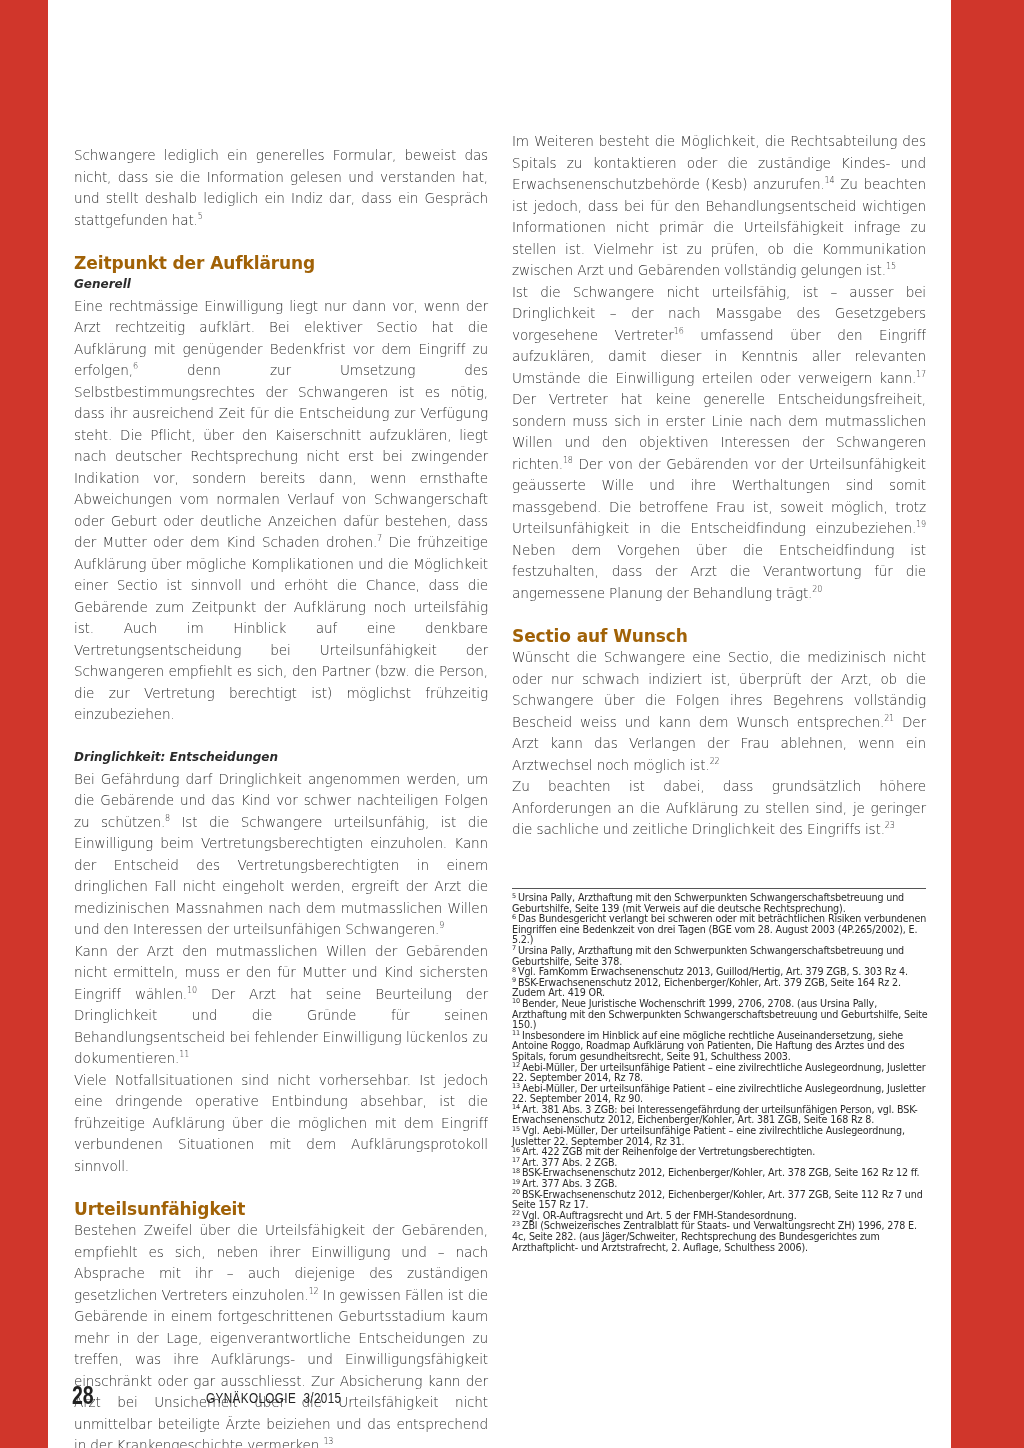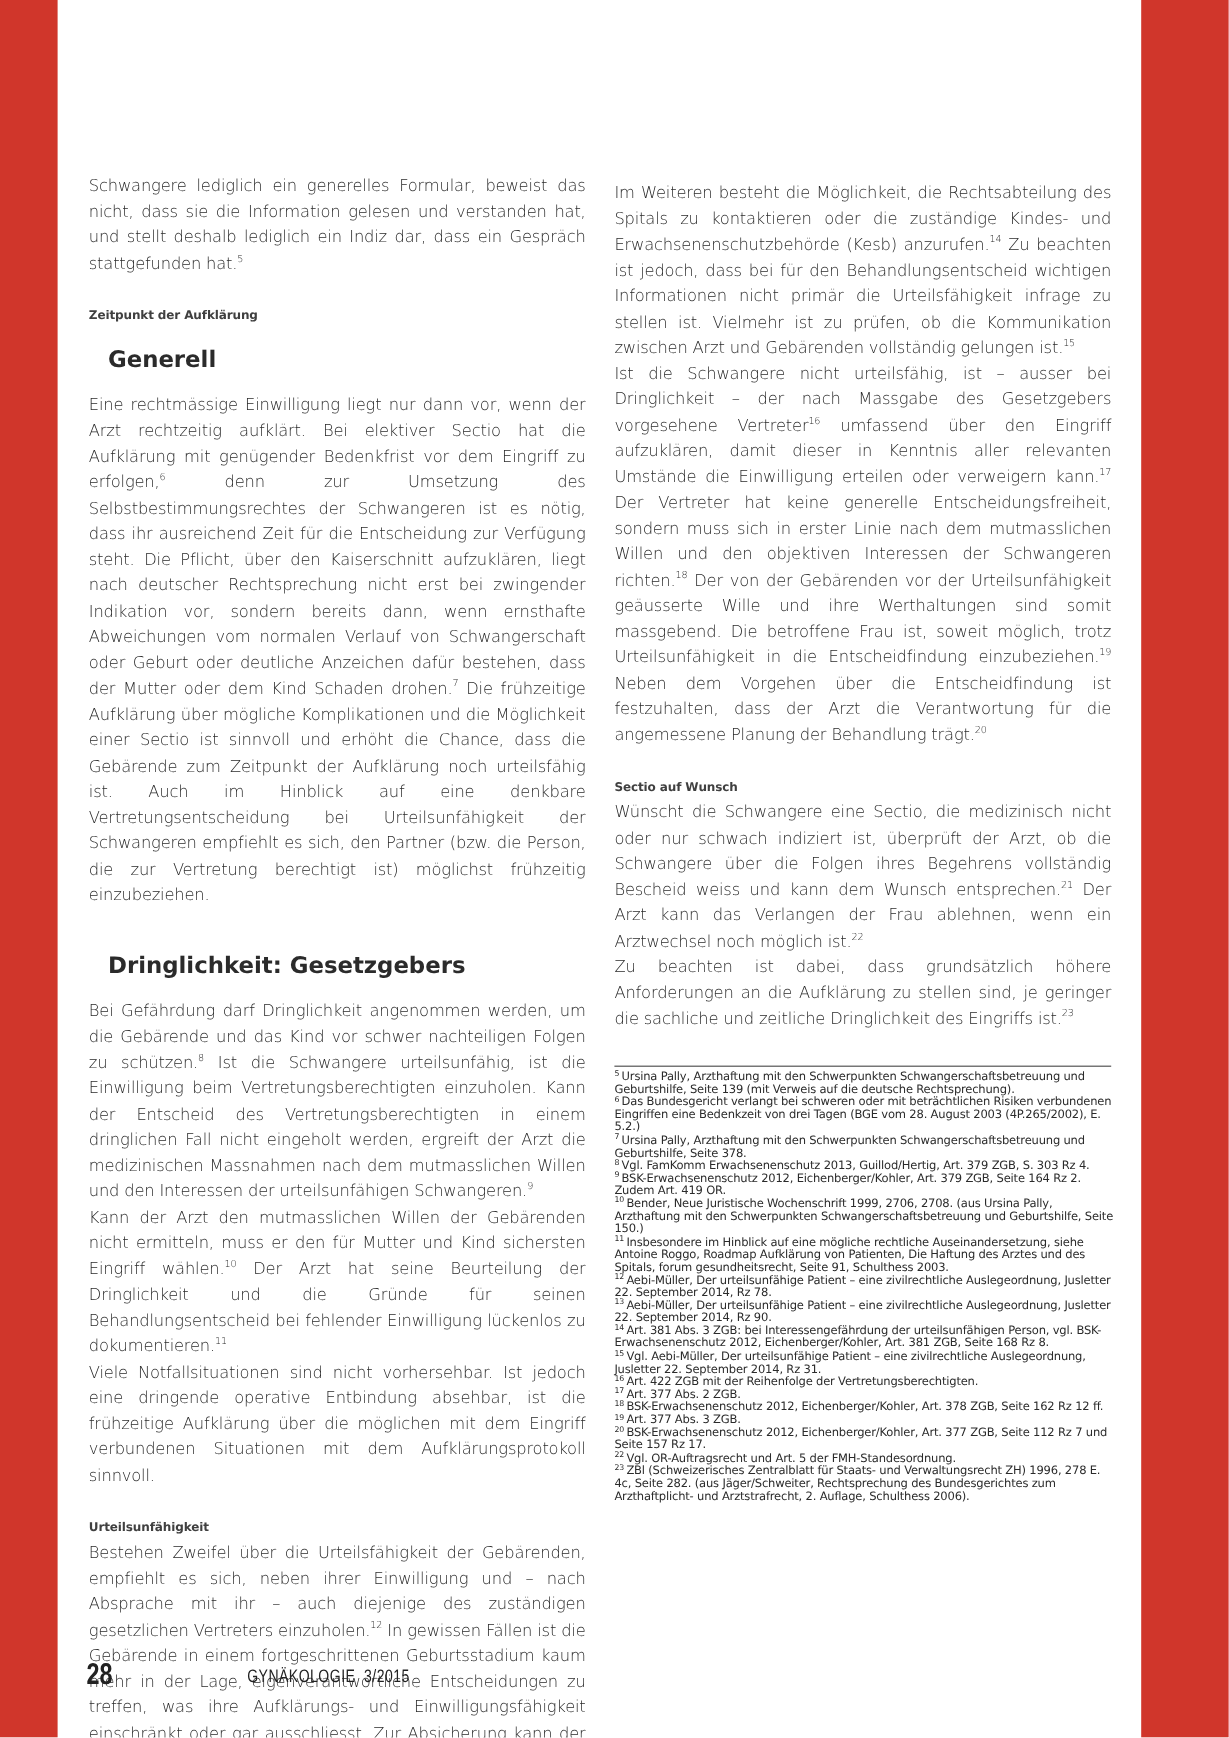--- a/index.html
+++ b/index.html
@@ -6,32 +6,32 @@
   body {
     width: 1024px; height: 1448px; position: relative; overflow: hidden;
     background: #ffffff; color: #2b2b2b;
     font-family: "DejaVu Sans", "Liberation Sans", sans-serif;
   }
   .bar-left { position: absolute; left: 0; top: 0; width: 48px; height: 1448px; background: #d0362b; }
   .bar-right { position: absolute; left: 951px; top: 0; width: 73px; height: 1448px; background: #d0362b; }
 
   .col { position: absolute; width: 414px; }
   .col-left { left: 74px; top: 145px; }
-  .col-right { left: 512px; top: 131px; margin-top: 20px; }
+  .col-right { left: 512px; top: 131px; }
 
   .p {
     font-size: 13.6px; line-height: 21.5px; text-align: justify;
     margin: 0; letter-spacing: -0.15px; font-weight: 300;
   }
   .p sup { font-size: 8px; line-height: 0; vertical-align: 6px; }
   .h-red {
-    color: #404040; font-weight: bold; font-size: 10px; line-height: 21.5px;
+    color: #a16207; font-weight: bold; font-size: 17px; line-height: 21.5px;
     margin: 0; letter-spacing: -0.1px;
   }
-  .h-italic { font-size: 19px; line-height: 21.5px; margin: 16px; }
+  .h-italic { font-style: italic; font-size: 12px; line-height: 21.5px; margin: 0; }
   .gap { height: 21.5px; }
 
   .fn-rule { position: absolute; left: 512px; top: 888px; width: 414px; height: 0; border-top: 1.3px solid #555; }
   .footnotes { position: absolute; left: 512px; top: 893px; width: 416px; }
   .fn { font-size: 9.6px; line-height: 10.6px; margin: 0; color: #2b2b2b; letter-spacing: -0.15px; }
   .fn sup { font-size: 6.5px; line-height: 0; vertical-align: 3.5px; margin-right: 2px; }
 
   .footer-page {
     position: absolute; left: 72px; top: 1381px;
     font-family: "Liberation Sans", sans-serif; font-weight: bold;
@@ -49,21 +49,21 @@
 <div class="bar-left"></div>
 <div class="bar-right"></div>
 
 <div class="col col-left">
   <p class="p"><span>Schwangere lediglich ein generelles Formular, beweist das nicht, dass sie die Information gelesen und verstanden hat, und stellt deshalb lediglich ein Indiz dar, dass ein Gespräch stattgefunden hat.</span><sup>5</sup></p>
   <div class="gap"></div>
   <h2 class="h-red">Zeitpunkt der Aufklärung</h2>
   <h3 class="h-italic">Generell</h3>
   <p class="p"><span>Eine rechtmässige Einwilligung liegt nur dann vor, wenn der Arzt rechtzeitig aufklärt. Bei elektiver Sectio hat die Aufklärung mit genügender Bedenkfrist vor dem Eingriff zu erfolgen,</span><sup>6</sup><span> denn zur Umsetzung des Selbstbestimmungsrechtes der Schwangeren ist es nötig, dass ihr ausreichend Zeit für die Entscheidung zur Verfügung steht. Die Pflicht, über den Kaiserschnitt aufzuklären, liegt nach deutscher Rechtsprechung nicht erst bei zwingender Indikation vor, sondern bereits dann, wenn ernsthafte Abweichungen vom normalen Verlauf von Schwangerschaft oder Geburt oder deutliche Anzeichen dafür bestehen, dass der Mutter oder dem Kind Schaden drohen.</span><sup>7</sup><span> Die frühzeitige Aufklärung über mögliche Komplikationen und die Möglichkeit einer Sectio ist sinnvoll und erhöht die Chance, dass die Gebärende zum Zeitpunkt der Aufklärung noch urteilsfähig ist. Auch im Hinblick auf eine denkbare Vertretungsentscheidung bei Urteilsunfähigkeit der Schwangeren empfiehlt es sich, den Partner (bzw. die Person, die zur Vertretung berechtigt ist) möglichst frühzeitig einzubeziehen.</span></p>
   <div class="gap"></div>
-  <h3 class="h-italic">Dringlichkeit: Gesetzgebers</h3>
+  <h3 class="h-italic">Dringlichkeit: Entscheidungen</h3>
   <p class="p"><span>Bei Gefährdung darf Dringlichkeit angenommen werden, um die Gebärende und das Kind vor schwer nachteiligen Folgen zu schützen.</span><sup>8</sup><span> Ist die Schwangere urteilsunfähig, ist die Einwilligung beim Vertretungsberechtigten einzuholen. Kann der Entscheid des Vertretungsberechtigten in einem dringlichen Fall nicht eingeholt werden, ergreift der Arzt die medizinischen Massnahmen nach dem mutmasslichen Willen und den Interessen der urteilsunfähigen Schwangeren.</span><sup>9</sup></p>
   <p class="p"><span>Kann der Arzt den mutmasslichen Willen der Gebärenden nicht ermitteln, muss er den für Mutter und Kind sichersten Eingriff wählen.</span><sup>10</sup><span> Der Arzt hat seine Beurteilung der Dringlichkeit und die Gründe für seinen Behandlungsentscheid bei fehlender Einwilligung lückenlos zu dokumentieren.</span><sup>11</sup></p>
   <p class="p">Viele Notfallsituationen sind nicht vorhersehbar. Ist jedoch eine dringende operative Entbindung absehbar, ist die frühzeitige Aufklärung über die möglichen mit dem Eingriff verbundenen Situationen mit dem Aufklärungsprotokoll sinnvoll.</p>
   <div class="gap"></div>
   <h2 class="h-red">Urteilsunfähigkeit</h2>
   <p class="p"><span>Bestehen Zweifel über die Urteilsfähigkeit der Gebärenden, empfiehlt es sich, neben ihrer Einwilligung und – nach Absprache mit ihr – auch diejenige des zuständigen gesetzlichen Vertreters einzuholen.</span><sup>12</sup><span> In gewissen Fällen ist die Gebärende in einem fortgeschrittenen Geburtsstadium kaum mehr in der Lage, eigenverantwortliche Entscheidungen zu treffen, was ihre Aufklärungs- und Einwilligungsfähigkeit einschränkt oder gar ausschliesst. Zur Absicherung kann der Arzt bei Unsicherheit über die Urteilsfähigkeit nicht unmittelbar beteiligte Ärzte beiziehen und das entsprechend in der Krankengeschichte vermerken.</span><sup>13</sup></p>
 </div>
 
 <div class="col col-right">
   <p class="p"><span>Im Weiteren besteht die Möglichkeit, die Rechtsabteilung des Spitals zu kontaktieren oder die zuständige Kindes- und Erwachsenenschutzbehörde (Kesb) anzurufen.</span><sup>14</sup><span> Zu beachten ist jedoch, dass bei für den Behandlungsentscheid wichtigen Informationen nicht primär die Urteilsfähigkeit infrage zu stellen ist. Vielmehr ist zu prüfen, ob die Kommunikation zwischen Arzt und Gebärenden vollständig gelungen ist.</span><sup>15</sup></p>

